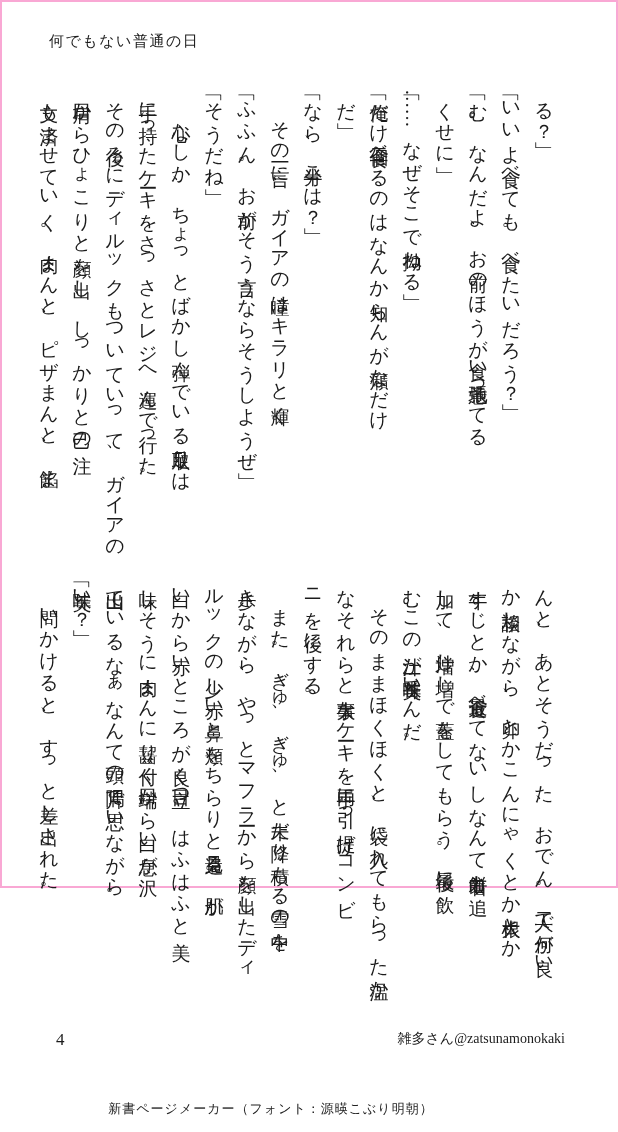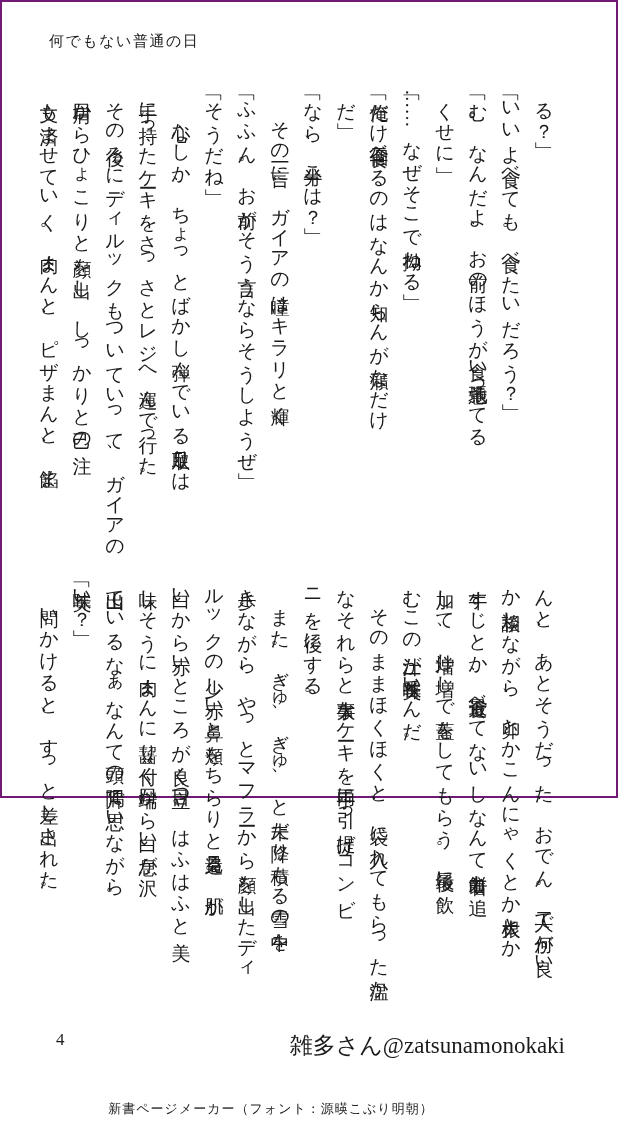--- a/index.html
+++ b/index.html
@@ -6,23 +6,23 @@
   html, body {
     width:618px; height:1132px;
     background:#ffffff;
     font-family:"Liberation Serif","DejaVu Serif",serif;
     color:#1b1b1b;
     position:relative;
     overflow:hidden;
   }
   .sheet {
     position:absolute; left:0; top:0;
-    width:618px; height:798px;
+    width:618px; height:888px;
     background:#ffffff;
-    border:2px solid #701a75;
+    border:2px solid #f9a8d4;
   }
   .header {
     position:absolute; left:47px; top:30px;
     font-size:15px; letter-spacing:1.5px;
   }
   .vband {
     position:absolute; right:55px;
     writing-mode:vertical-rl;
     text-orientation:mixed;
     font-size:19px;
@@ -32,21 +32,21 @@
   }
   .vband .tline { white-space:nowrap; }
   .band1 { top:87px; }
   .band2 { top:574px; }
   .pagenum {
     position:absolute; left:54px; top:1028px;
     font-size:17px;
   }
   .author {
     position:absolute; right:51px; top:1028px;
-    font-size:23px;
+    font-size:14px;
   }
   .caption {
     position:absolute; left:0; top:1100px;
     width:542px; text-align:center;
     font-size:13px; color:#222222;
     letter-spacing:1px;
   }
 </style>
 </head>
 <body>

